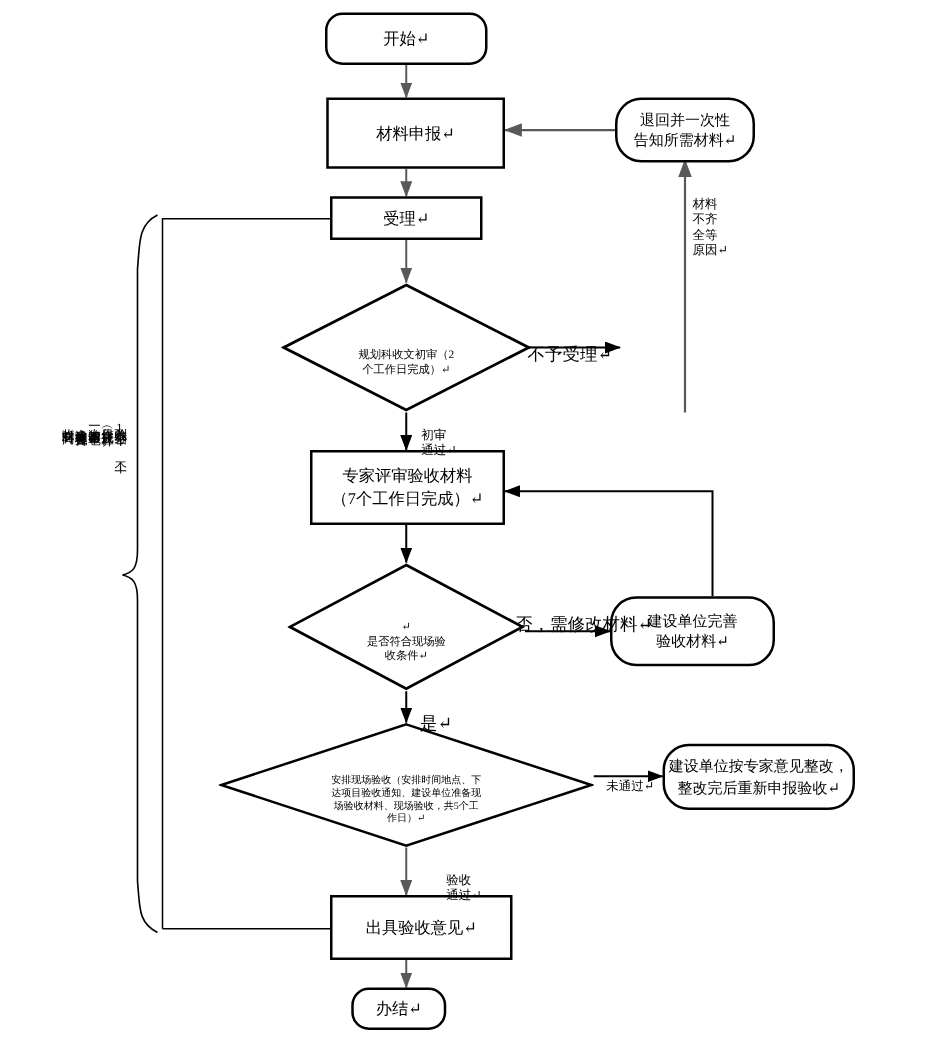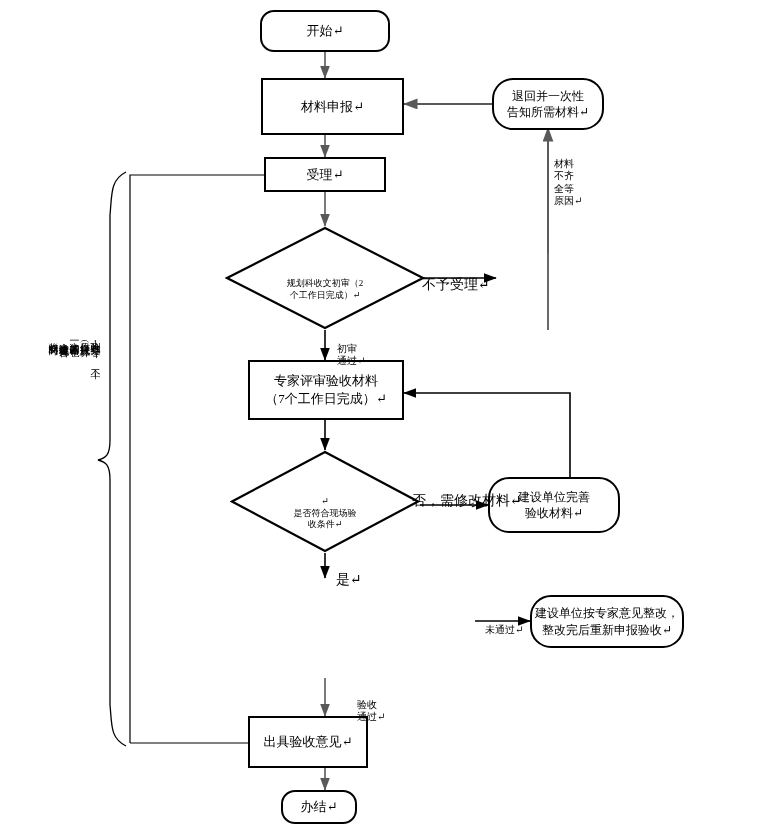--- a/index.html
+++ b/index.html
@@ -172,27 +172,36 @@
     <div class="diamond-text f9" style="white-space:pre-line;width:120px;">↵
 是否符合现场验
 收条件↵</div>
   </div>
 
   <div class="node box f12" style="left:488px;top:477px;width:132px;height:56px;white-space:pre-line;">
     <span>建设单位完善
 验收材料↵</span>
   </div>
 
+  <div class="diamond-wrap" style="left:175px;top:578px;width:300px;height:100px;">
+    <svg width="300" height="100">
+      <polygon points="150,1.5 298,50 150,98.5 2,50" fill="#ffffff" stroke="#000000" stroke-width="2"></polygon>
+    </svg>
+    <div class="diamond-text f8" style="white-space:pre-line;width:172px;">安排现场验收（安排时间地点、下
+达项目验收通知、建设单位准备现
+场验收材料、现场验收，共5个工
+作日）↵</div>
+  </div>
 
   <div class="node box f12" style="left:530px;top:595px;width:154px;height:53px;white-space:pre-line;">
     <span>建设单位按专家意见整改，
 整改完后重新申报验收↵</span>
   </div>
 
-  <div class="node box f13" style="left:248px;top:716px;width:120px;height:52px;">
+  <div class="node box f13" style="left:264px;top:716px;width:146px;height:52px;">
     <span>出具验收意见↵</span>
   </div>
 
   <div class="node terminator f13" style="left:281px;top:790px;width:76px;height:34px;">
     <span>办结↵</span>
   </div>
 
   <div class="lbl f10" style="left:554px;top:145px;">
     <span>材料
 不齐

